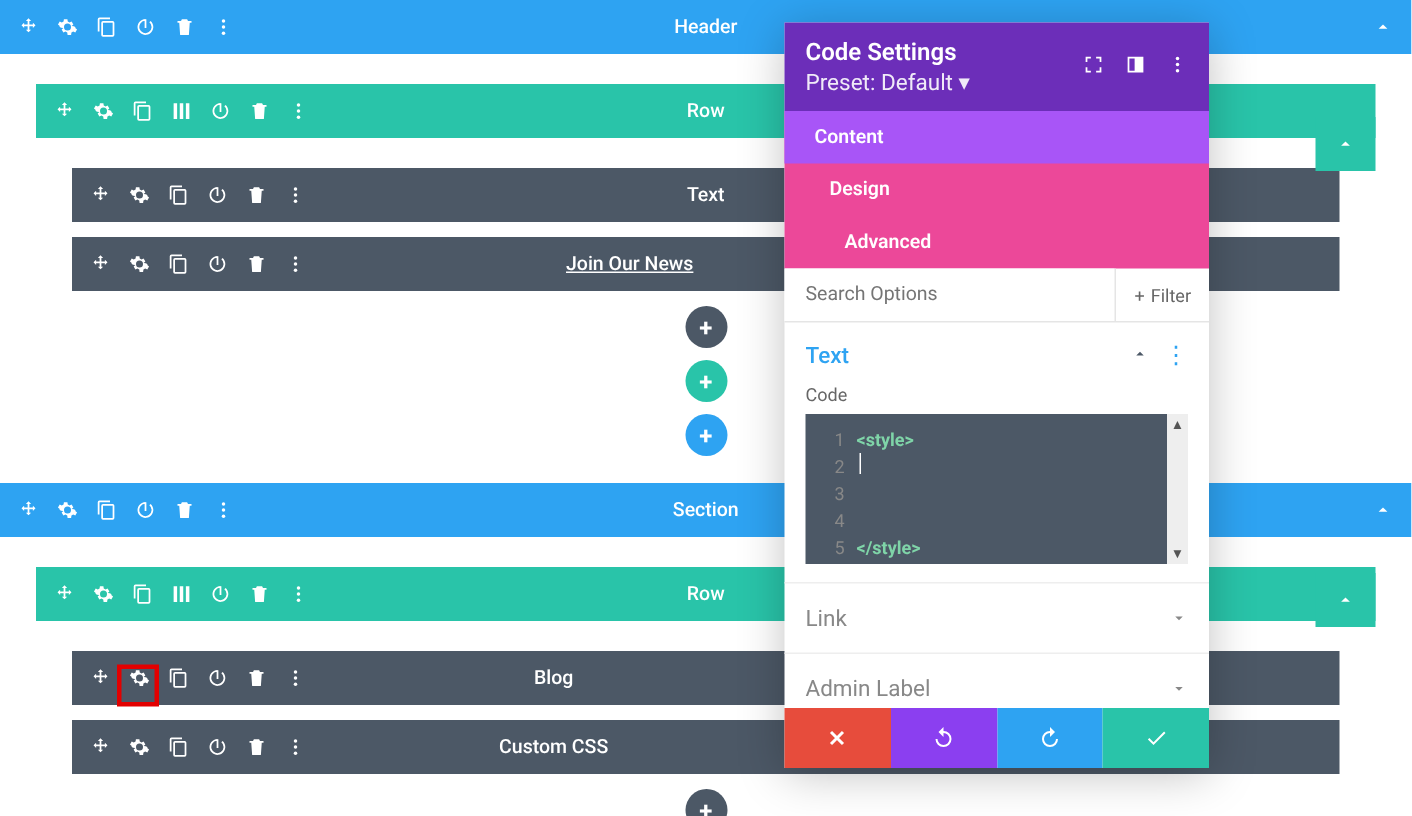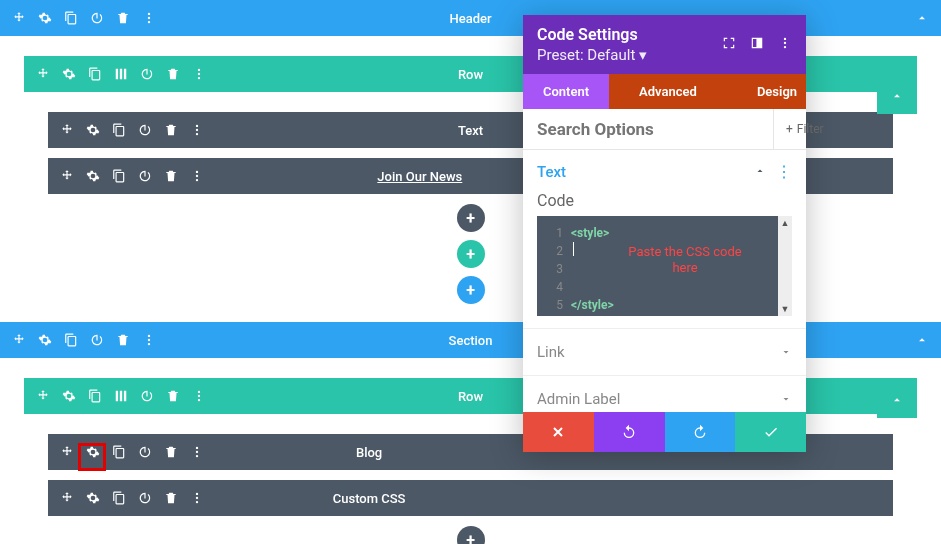--- a/index.html
+++ b/index.html
@@ -30,38 +30,38 @@
 
 
 .modal { position: absolute; left: 485px; top: 15px; width: 283px; background: #fff; box-shadow: 0 4px 30px rgba(0,0,0,0.25); z-index: 10; margin-left: 38px; }
 .modal-header { background: #6c2eb9; color: #fff; padding: 10px 14px; display: flex; align-items: center; justify-content: space-between; }
 .modal-title-block { display: flex; flex-direction: column; gap: 2px; }
 .modal-title { font-size: 16px; font-weight: 600; }
 .modal-preset { font-size: 15px; opacity: 0.9; }
 .modal-head-icons { display: flex; gap: 14px; align-items: center; }
 .modal-head-icons svg { width: 14px; height: 14px; fill: #fff; }
 
-.modal-tabs { background: #c2410c; display: flex; }
+.modal-tabs { background: #ec4899; display: flex; flex-direction: column; }
 .modal-tab { flex: 0 0 auto; padding: 10px 20px; color: #fff; font-size: 13px; font-weight: 600; }
 .modal-tab.active { background: #a855f7; }
 .modal-tab:nth-child(2) { margin-left: 10px; }
 .modal-tab:nth-child(3) { margin-left: 20px; }
 
 .modal-search { display: flex; border-bottom: 1px solid #e5e5e5; }
-.modal-search input { flex: 1; border: none; padding: 10px 14px; font-size: 17px; outline: none; color: #888; font-weight: bold; }
+.modal-search input { flex: 1; border: none; padding: 10px 14px; font-size: 13px; outline: none; color: #888; }
 .filter-btn { padding: 10px 12px; font-size: 12px; color: #666; border-left: 1px solid #e5e5e5; display: flex; align-items: center; gap: 4px; }
 
 .modal-section { padding: 12px 14px; }
 .modal-section-head { display: flex; justify-content: space-between; align-items: center; margin-bottom: 10px; }
 .modal-section-title { color: #2ea3f2; font-size: 15px; font-weight: 500; }
 .modal-section-icons { display: flex; gap: 10px; align-items: center; }
 .modal-section-icons svg { width: 12px; height: 12px; fill: #4c5866; }
 .dots-v { color: #2ea3f2; font-size: 16px; }
 
-.code-label { color: #666; font-size: 16px; margin-bottom: 6px; }
+.code-label { color: #666; font-size: 12px; margin-bottom: 6px; }
 .code-editor { background: #4c5866; color: #fff; font-family: Consolas, monospace; font-size: 12px; padding: 8px; position: relative; height: 100px; overflow: hidden; }
 .code-line { display: flex; line-height: 18px; }
 .line-num { color: #888; width: 18px; text-align: right; margin-right: 8px; flex-shrink: 0; }
 .code-tag { color: #7fd4a8; font-weight: bold; }
 .code-annotation { color: #ff4444; position: absolute; left: 58px; top: 28px; font-family: -apple-system, sans-serif; font-size: 13px; text-align: center; width: 180px; line-height: 16px; }
 .scroll-track { position: absolute; right: 0; top: 0; bottom: 0; width: 14px; background: #eee; }
 .scroll-up, .scroll-down { height: 14px; display: flex; align-items: center; justify-content: center; font-size: 9px; color: #555; }
 .scroll-down { position:absolute; bottom:0; width:100%; }
 
 .acc-item { padding: 14px; border-top: 1px solid #eee; display: flex; justify-content: space-between; align-items: center; color: #888; font-size: 15px; }
@@ -442,22 +442,22 @@
       <span><svg viewBox="0 0 24 24">
             <circle cx="12" cy="5" r="2"></circle>
             <circle cx="12" cy="12" r="2"></circle>
             <circle cx="12" cy="19" r="2"></circle>
           </svg></span>
     </div>
   </div>
 
   <div class="modal-tabs">
     <div class="modal-tab active">Content</div>
+    <div class="modal-tab">Design</div>
     <div class="modal-tab">Advanced</div>
-    <div class="modal-tab">Design</div>
   </div>
 
   <div class="modal-search">
     <input type="text" placeholder="Search Options" style="">
     <div class="filter-btn">+ <span>Filter</span></div>
   </div>
 
   <div class="modal-section">
     <div class="modal-section-head">
       <span class="modal-section-title">Text</span>
@@ -481,23 +481,20 @@
       <div class="code-line">
           <span class="line-num">3</span>
         </div>
       <div class="code-line">
           <span class="line-num">4</span>
         </div>
       <div class="code-line">
           <span class="line-num">5</span>
           <span class="code-tag">&lt;/style&gt;</span>
         </div>
-      <div class="code-annotation">
-        <span>Paste the CSS code</span><br><span>here</span>
-      </div>
       <div class="scroll-track">
         <div class="scroll-up">▲</div>
         <div class="scroll-down">▼</div>
       </div>
     </div>
   </div>
 
   <div class="acc-item">
     <span>Link</span>
     <svg viewBox="0 0 24 24">

